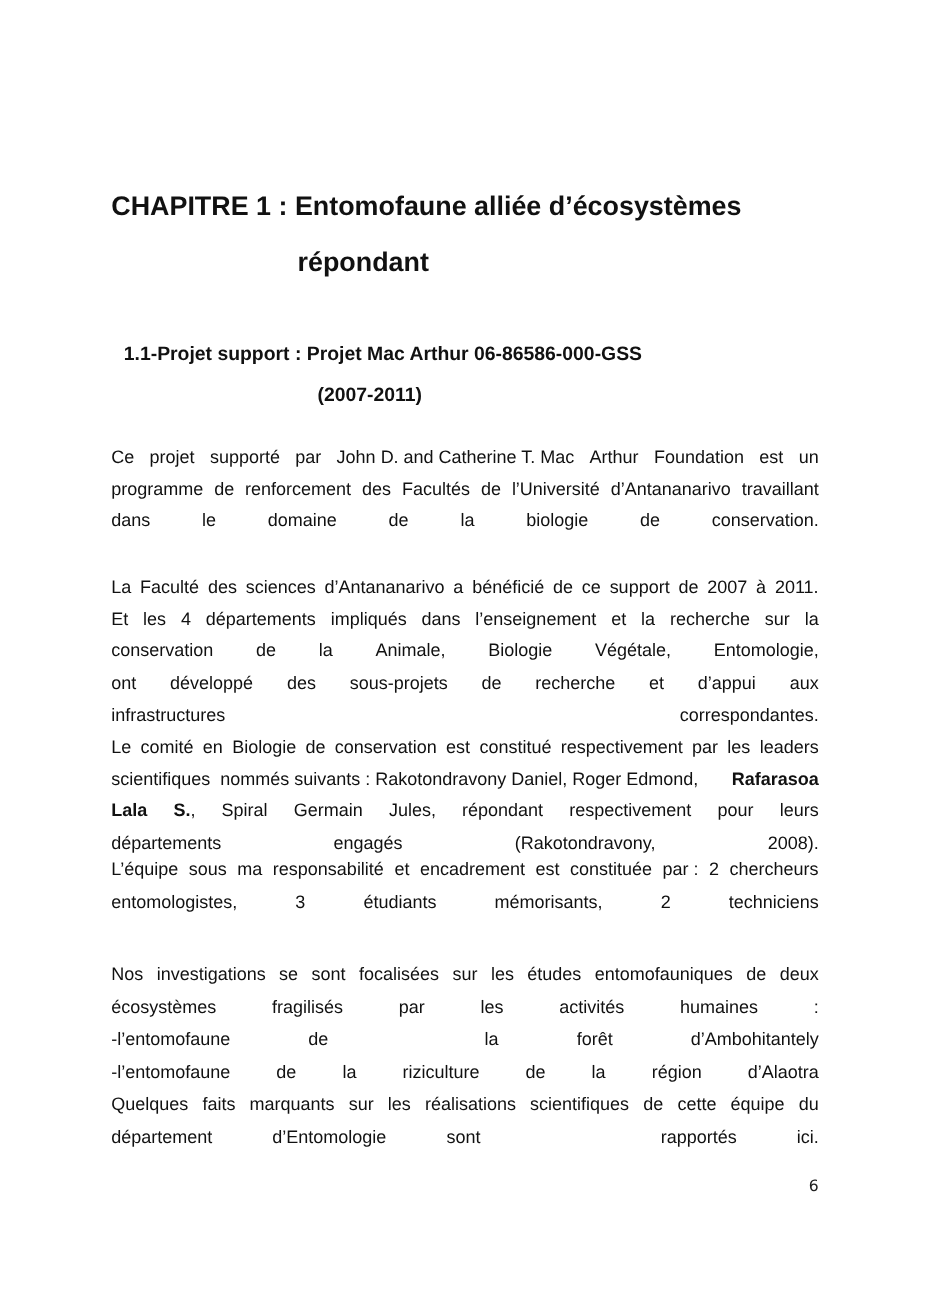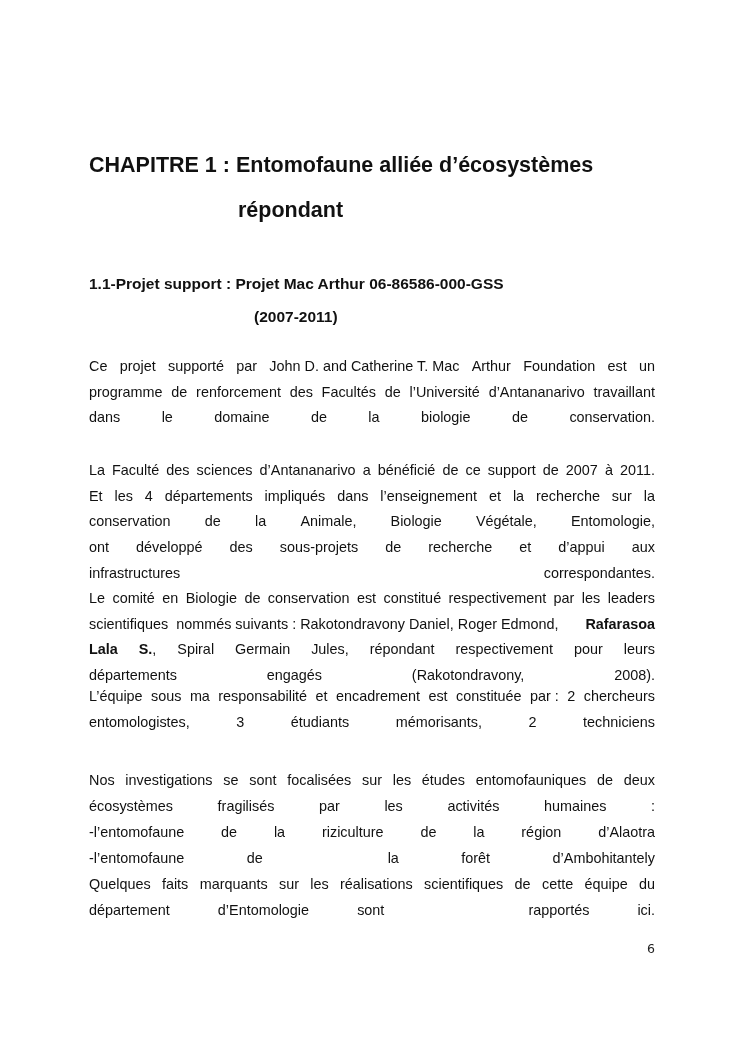--- a/index.html
+++ b/index.html
@@ -36,21 +36,21 @@
       left: 238px;
       top: 198px;
       font-size: 21.5px;
       font-weight: bold;
       line-height: 24px;
       white-space: nowrap;
       margin: 0;
     }
     .section-title {
       position: absolute;
-      left: 89px;
+      left: 99px;
       top: 274px;
       font-size: 15.5px;
       font-weight: bold;
       line-height: 20px;
       white-space: nowrap;
       margin: 0;
     }
     .section-title-2 {
       position: absolute;
       left: 254px;
@@ -249,22 +249,22 @@
         <span>les</span>
         <span>études</span>
         <span>entomofauniques</span>
         <span>de</span>
         <span>deux</span>
       </div>
     <div class="line-left line">écosystèmes fragilisés par les activités humaines :</div>
   </div>
 
   <div class="para" style="top:820px;">
+    <div class="line-left line" style="white-space:pre;">-l’entomofaune de  la forêt d’Ambohitantely</div>
     <div class="line-left line" style="white-space:pre;">-l’entomofaune de la riziculture de la région d’Alaotra</div>
-    <div class="line-left line" style="white-space:pre;">-l’entomofaune de  la forêt d’Ambohitantely</div>
   </div>
 
   <div class="para" style="top:872px;">
     <div class="line-inner line">
         <span>Quelques</span>
         <span>faits</span>
         <span>marquants</span>
         <span>sur</span>
         <span>les</span>
         <span>réalisations</span>

